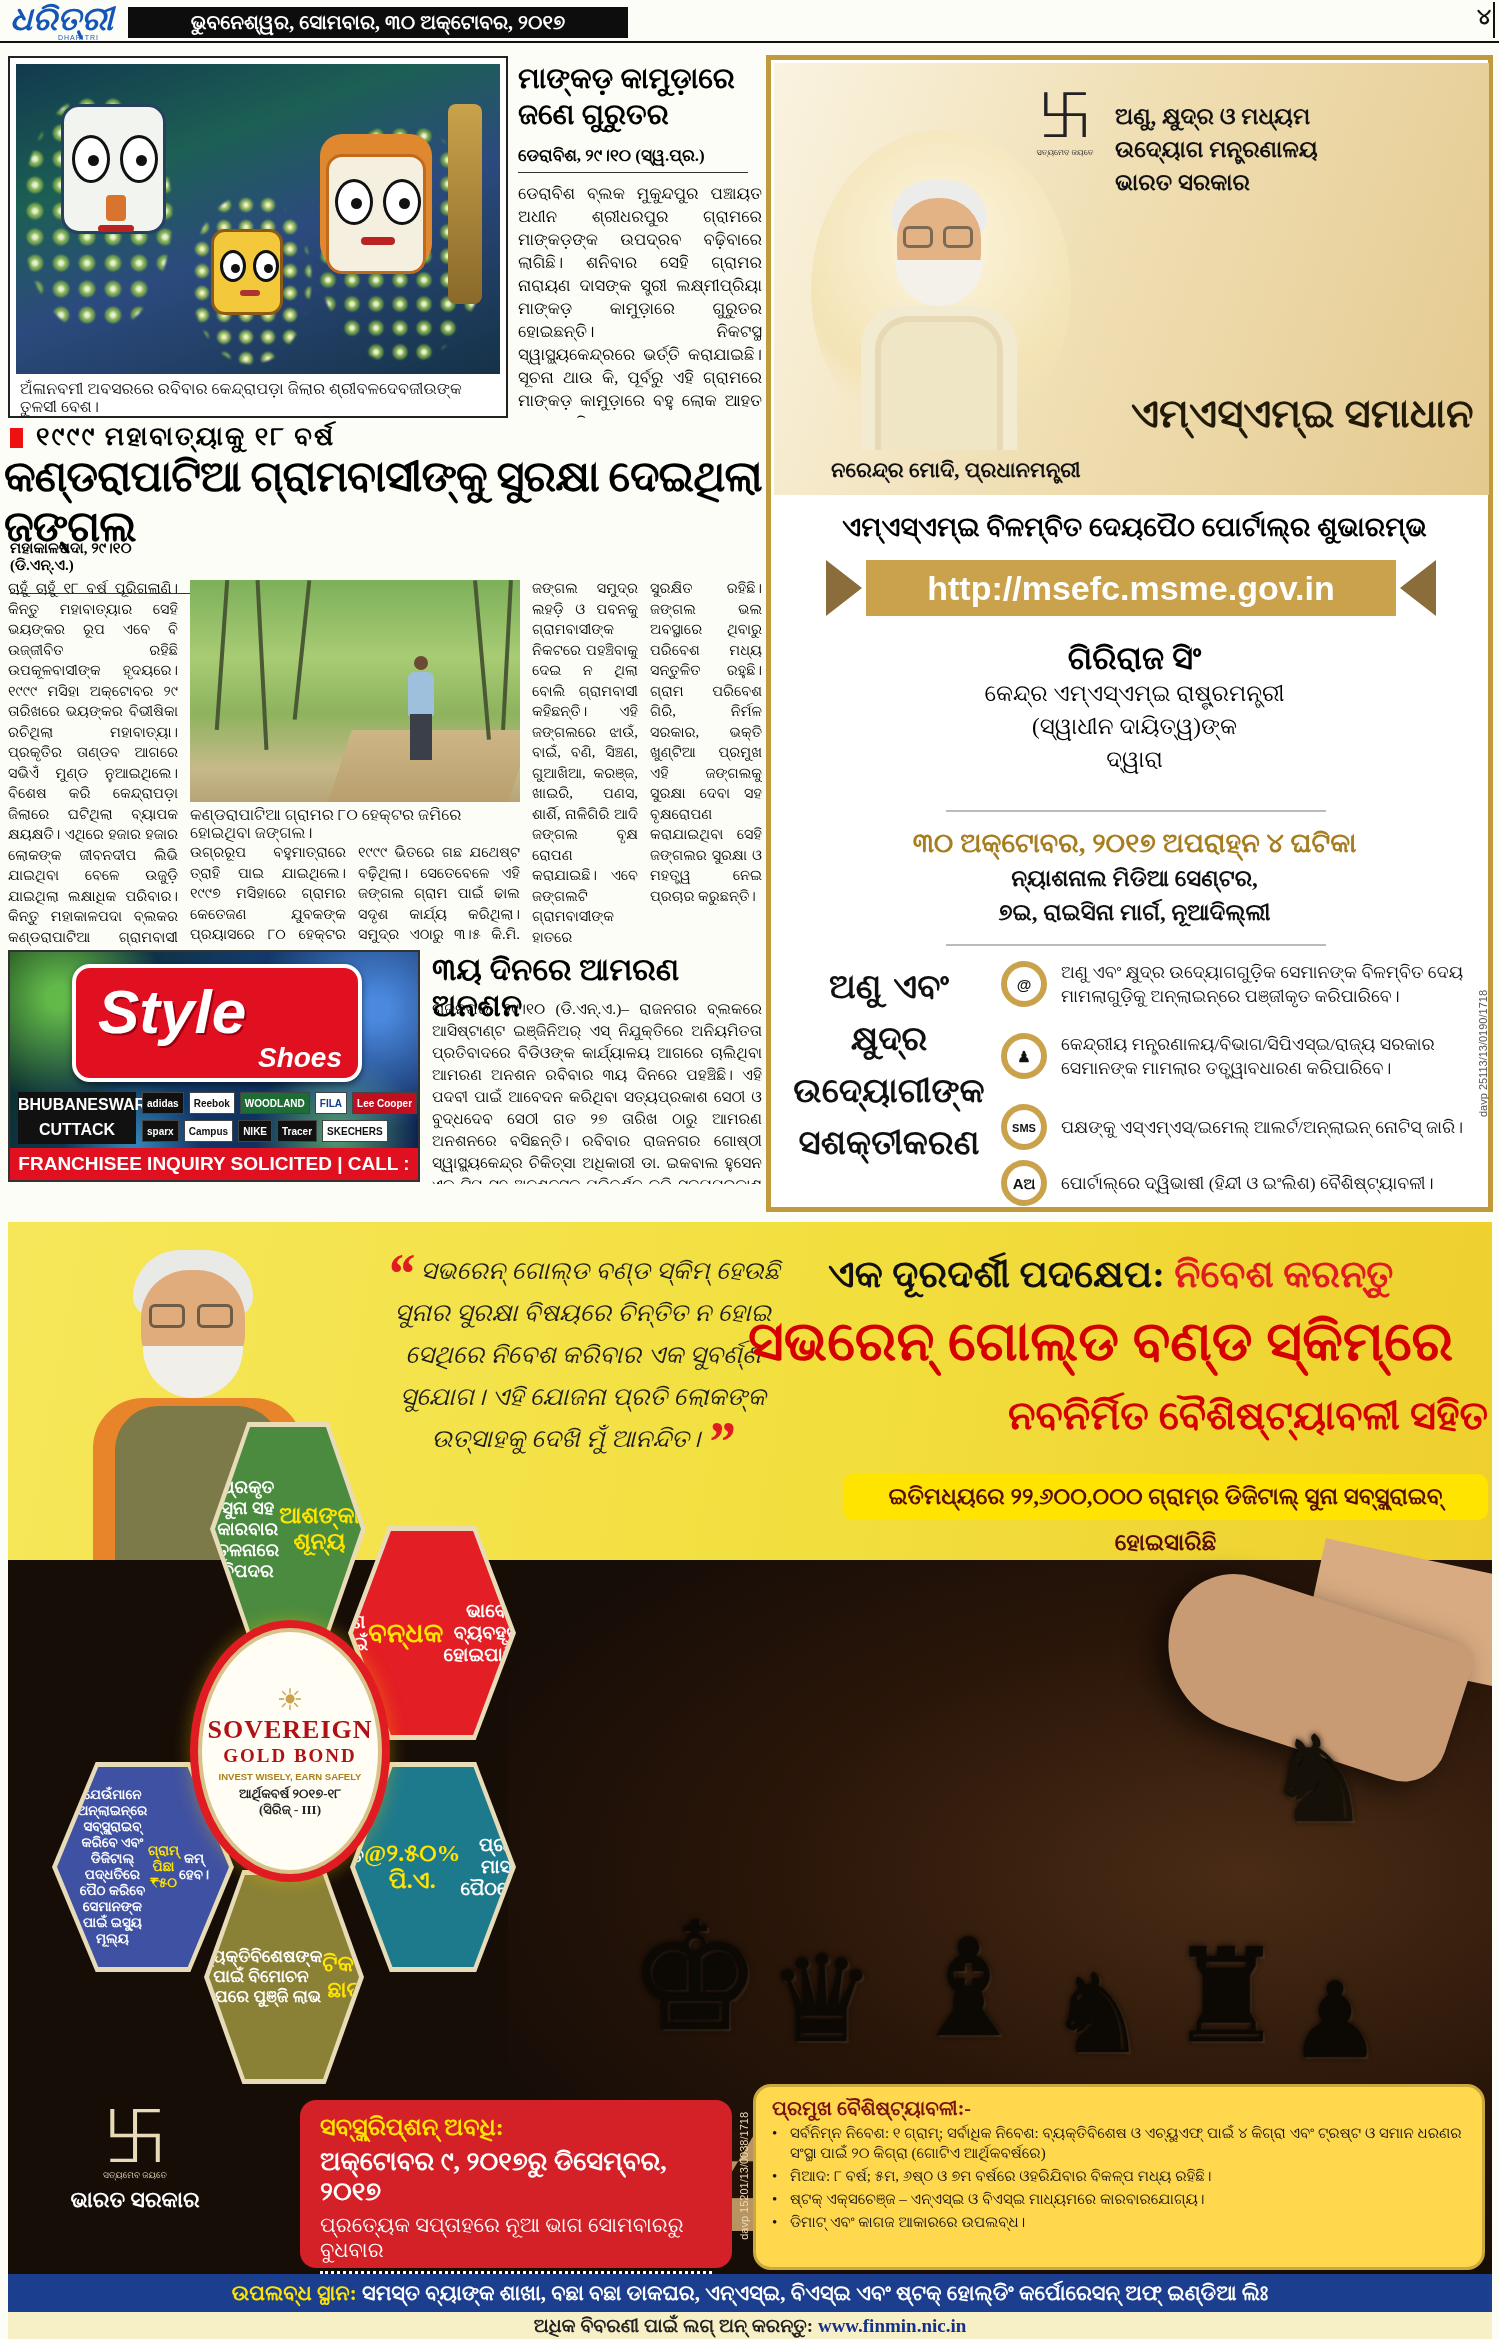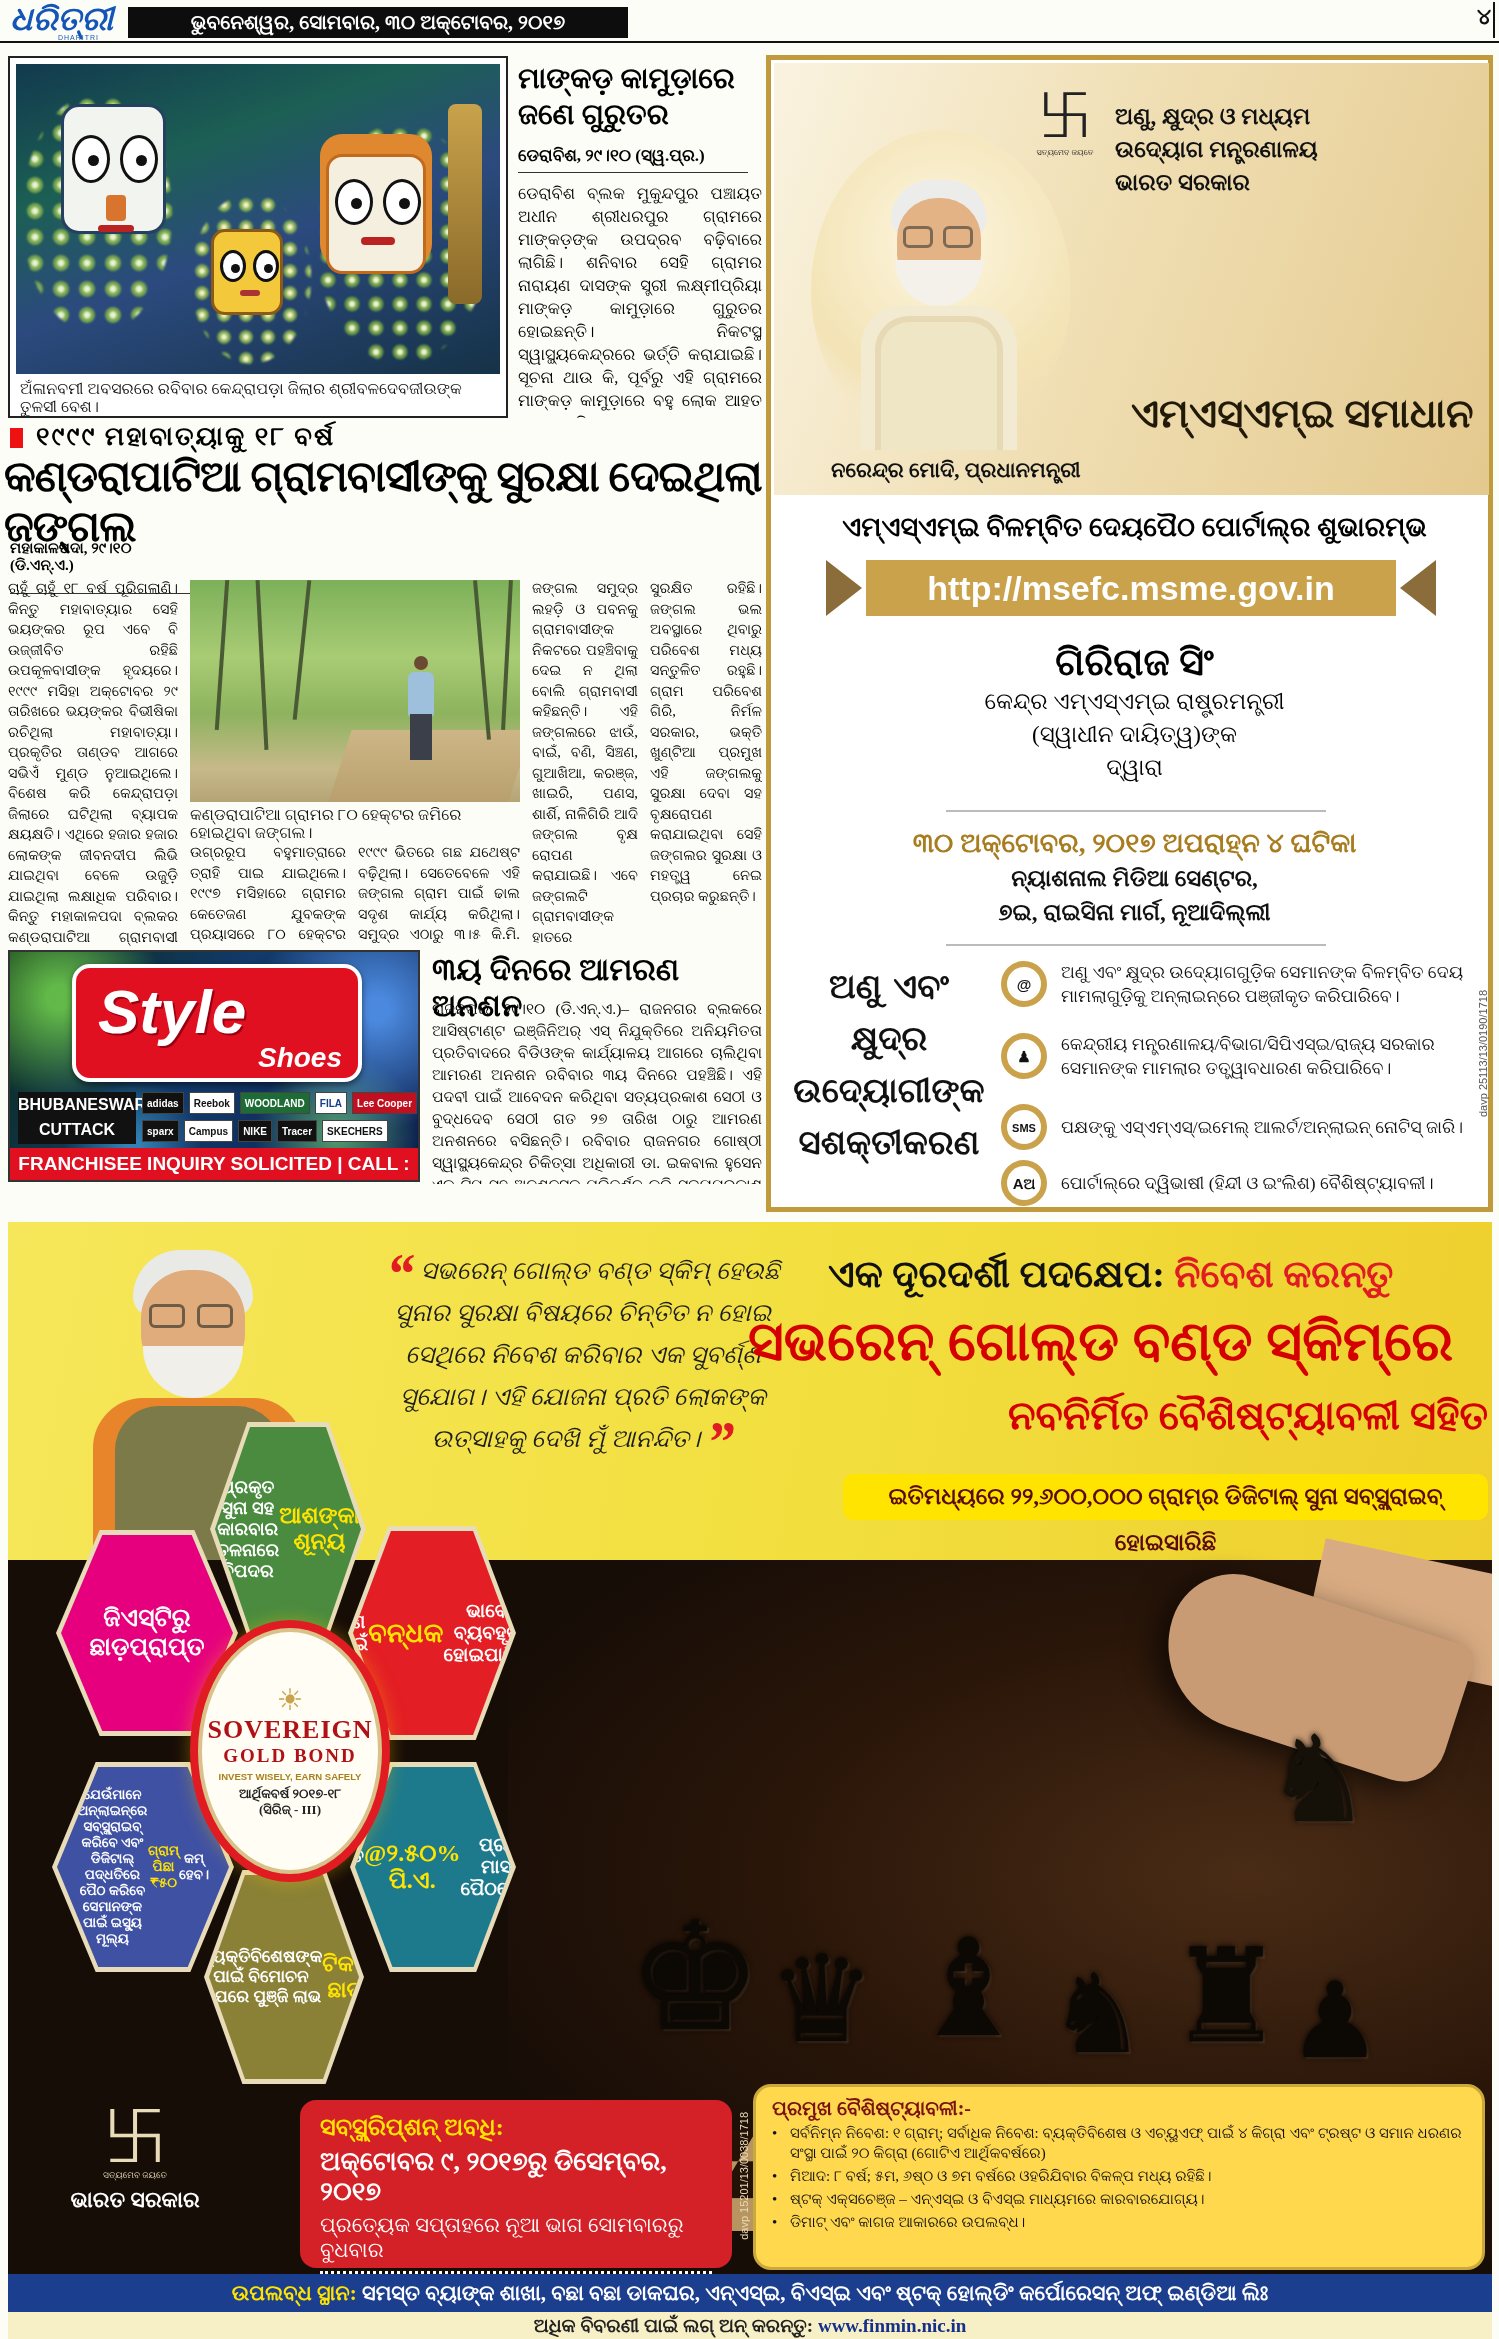--- a/index.html
+++ b/index.html
@@ -99,21 +99,21 @@
   #msme-title { position:absolute; left:360px; top:330px; width:350px; font-size:40px; font-weight:bold; color:#221a08; }
   #msme-modi-cap { position:absolute; left:60px; top:398px; font-size:21px; font-weight:bold; color:#111; }
   #msme-launch { position:absolute; left:10px; top:452px; width:707px; text-align:center; font-size:27px; font-weight:bold; color:#000; }
   #msme-urlband { position:absolute; left:95px; top:500px; width:530px; height:56px; background:#c9a24b; }
   #msme-url { width:100%; text-align:center; line-height:56px; color:#fff; font-size:34px; font-weight:bold;
     font-family:"Liberation Sans",sans-serif; }
   .url-arrow { position:absolute; top:500px; width:0; height:0; border-top:28px solid transparent; border-bottom:28px solid transparent; }
   #arrow-l { left:55px; border-left:36px solid #8a6d3b; }
   #arrow-r { left:629px; border-right:36px solid #8a6d3b; }
   #msme-minister { position:absolute; left:10px; top:580px; width:707px; text-align:center; color:#000; }
-  #minister-name { font-size:38px; font-weight:bold; }
+  #minister-name { font-size:32px; font-weight:bold; }
   .minister-line { font-size:23px; line-height:33px; }
   .msme-div { position:absolute; left:175px; width:380px; height:2px; background:#bbb; }
   #msme-date { position:absolute; left:10px; top:768px; width:707px; text-align:center; font-size:27px; font-weight:bold; color:#a87d1f; }
   .venue-line { position:absolute; left:10px; width:707px; text-align:center; font-size:23px; font-weight:bold; color:#111; }
   #msme-side { position:absolute; left:18px; top:900px; width:200px; text-align:center; color:#111;
     font-size:34px; font-weight:bold; line-height:52px; font-family:"DejaVu Serif",serif; }
   .msme-bullet { position:absolute; left:230px; width:470px; display:flex; align-items:center; gap:14px; }
   .bullet-ico { flex:0 0 46px; width:46px; height:46px; border:6px solid #c9a24b; border-radius:50%;
     background:#fff; text-align:center; line-height:36px; font-size:15px; font-weight:bold; color:#111;
     font-family:"Liberation Sans",sans-serif; }
@@ -406,25 +406,20 @@
       <div id="chess-board"></div>
       <div class="piece" style="left:120px;top:330px;font-size:150px;">♚</div>
       <div class="piece" style="left:260px;top:370px;font-size:120px;">♛</div>
       <div class="piece" style="left:400px;top:350px;font-size:135px;">♝</div>
       <div class="piece" style="left:540px;top:390px;font-size:110px;">♞</div>
       <div class="piece" style="left:660px;top:360px;font-size:130px;">♜</div>
       <div class="piece" style="left:780px;top:400px;font-size:105px;">♟</div>
       <div class="piece" style="right:120px;top:150px;font-size:120px;color:#151008;">♞</div>
     </div>
 
-    <div class="hexo" style="left:48px;top:308px;width:182px;height:206px;">
-      <div class="hexi" style="background:#e6007e;font-size:25px;">
-          <span>ଜିଏସ୍‌ଟିରୁ ଛାଡ଼ପ୍ରାପ୍ତ</span>
-        </div>
-    </div>
     <div class="hexo" style="left:202px;top:200px;width:156px;height:214px;">
       <div class="hexi" style="background:#4a8b3f;font-size:18px;">
         <span>ପ୍ରକୃତ ସୁନା ସହ କାରବାର ତୁଳନାରେ ବିପଦର</span>
         <span class="yel" style="font-size:23px;">ଆଶଙ୍କା ଶୂନ୍ୟ</span>
       </div>
     </div>
     <div class="hexo" style="left:340px;top:304px;width:168px;height:214px;">
       <div class="hexi" style="background:#e31e24;font-size:19px;">
         <span>ରଣ ପାଇଁ</span>
         <span class="yel" style="font-size:27px;">ବନ୍ଧକ</span>

